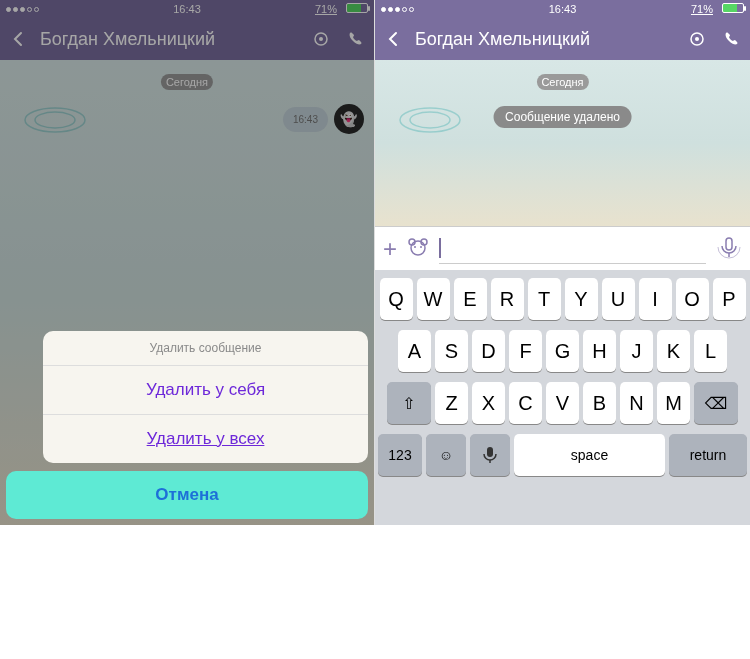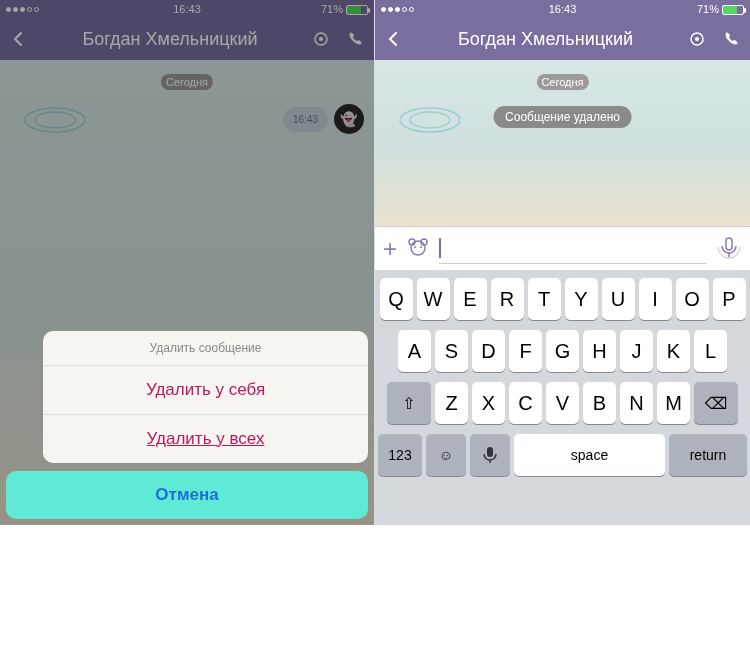--- a/index.html
+++ b/index.html
@@ -3,29 +3,29 @@
 <meta charset="utf-8">
 <style>
   * { box-sizing: border-box; margin: 0; padding: 0; font-family: -apple-system, Helvetica, Arial, sans-serif; }
   body { width: 750px; height: 659px; display: flex; background: #fff; }
   .phone { width: 375px; height: 525px; position: relative; overflow: hidden; }
   .phone.left { border-right: 1px solid #ddd; }
 
   
   .statusbar { height: 18px; background: #7a6e9e; color: #fff; display: flex; align-items: center; justify-content: space-between; font-size: 11px; padding: 0 6px; }
   .sb-center { position: absolute; left: 0; right: 0; text-align: center; }
-  .sb-right { display: flex; align-items: flex-end; gap: 3px; }
+  .sb-right { display: flex; align-items: flex-start; gap: 9px; text-decoration: underline; }
   .batt { width: 22px; height: 10px; border: 1px solid #fff; border-radius: 2px; position: relative; background: linear-gradient(to right, #56d664 71%, transparent 71%); }
   .batt:after { content: ""; position: absolute; right: -3px; top: 2px; width: 2px; height: 5px; background: #fff; border-radius: 1px; }
   .dots { display: flex; gap: 2px; }
   .dots span { width: 5px; height: 5px; border: 1px solid #fff; border-radius: 50%; }
   .dots span.f { background: #fff; }
 
   
-  .hdr { height: 42px; background: #7a6e9e; color: #fff; display: flex; align-items: center; padding: 0 6px; gap: 8px; text-align: center; }
+  .hdr { height: 42px; background: #7a6e9e; color: #fff; display: flex; align-items: center; padding: 0 6px; gap: 8px; }
   .hdr-title { font-size: 18px; font-weight: 400; flex: 1; }
   .icn { width: 26px; height: 26px; display: flex; align-items: center; justify-content: center; }
 
   
   .chat { position: absolute; top: 60px; bottom: 0; left: 0; right: 0; background: linear-gradient(180deg, #d8e7e6 0%, #cfe0de 50%, #e8e2ce 100%); }
   .swirl { position: absolute; opacity: 0.35; }
 
   .day-sep { background: #9a9a9a; color: #fff; font-size: 11px; padding: 2px 5px; border-radius: 10px; position: absolute; left: 50%; transform: translateX(-50%); top: 14px; }
 
   .msg-row { position: absolute; top: 44px; right: 10px; display: flex; align-items: center; gap: 6px; }
@@ -35,21 +35,21 @@
 
   .deleted-pill { background: #8a8a8a; color: #fff; font-size: 12px; padding: 4px 12px; border-radius: 12px; position: absolute; left: 50%; transform: translateX(-50%); top: 46px; }
 
   
   .dim { position: absolute; inset: 0; background: rgba(0,0,0,0.35); }
 
   
   .sheet { position: absolute; bottom: 6px; left: 6px; right: 6px; }
   .sheet-group { background: #f7f5ef; border-radius: 10px; overflow: hidden; margin-bottom: 8px; margin-left: 37px; }
   .sheet-title { font-size: 12px; color: #8a8a8a; text-align: center; padding: 10px 0; border-bottom: 1px solid #ddd; }
-  .sheet-btn { font-size: 17px; color: #be185d; text-align: center; padding: 14px 0; border-bottom: 1px solid #ddd; }
+  .sheet-btn { font-size: 17px; color: #6d28d9; text-align: center; padding: 14px 0; border-bottom: 1px solid #ddd; }
   .sheet-btn:last-child { border-bottom: none; text-decoration: underline; }
   .sheet-cancel { background: #5eead4; border-radius: 10px; font-size: 17px; font-weight: 600; color: #1d6fd8; text-align: center; padding: 14px 0; }
 
   
   .compose { position: absolute; bottom: 255px; left: 0; right: 0; height: 44px; background: #fff; border-top: 1px solid #ccc; display: flex; align-items: center; padding: 0 8px; gap: 10px; }
   .compose .plus, .compose .bear, .compose .mic { color: #8a7db0; }
   .compose .field { flex: 1; height: 30px; border-bottom: 1px solid #ccc; display: flex; align-items: center; }
   .caret { width: 2px; height: 20px; background: #7a6e9e; }
 
   

